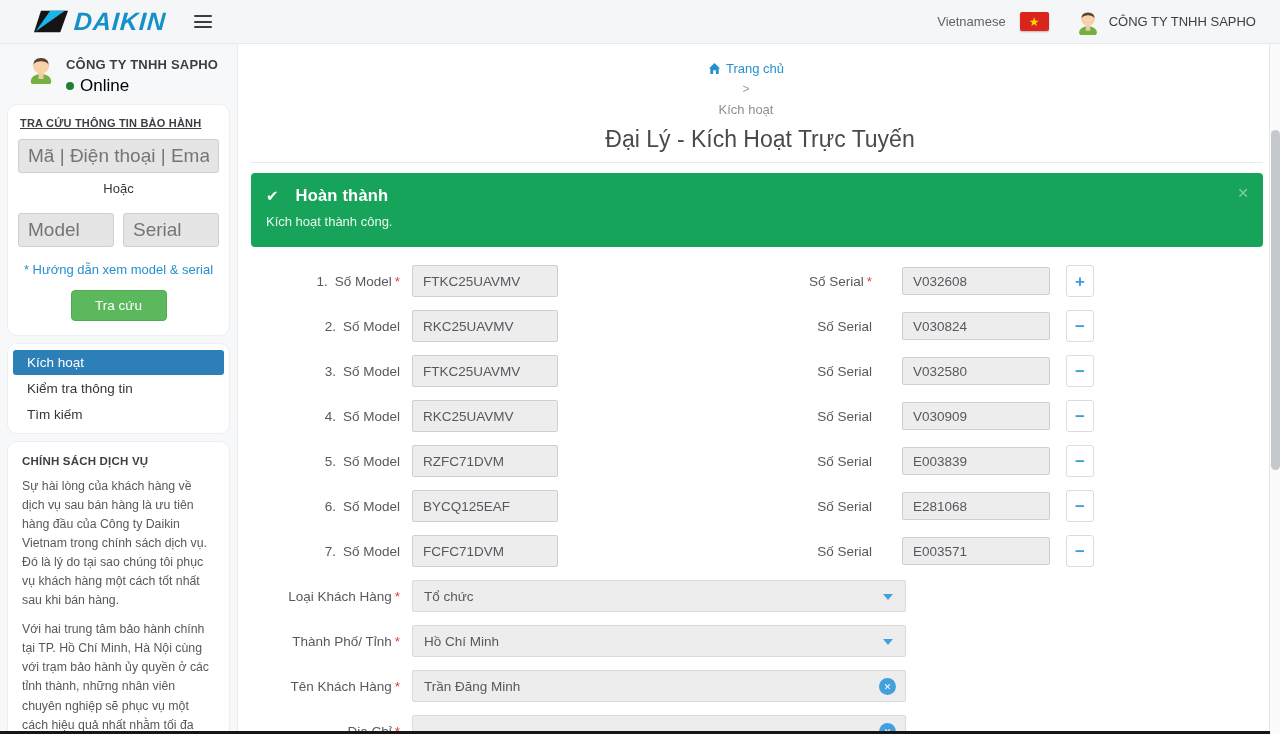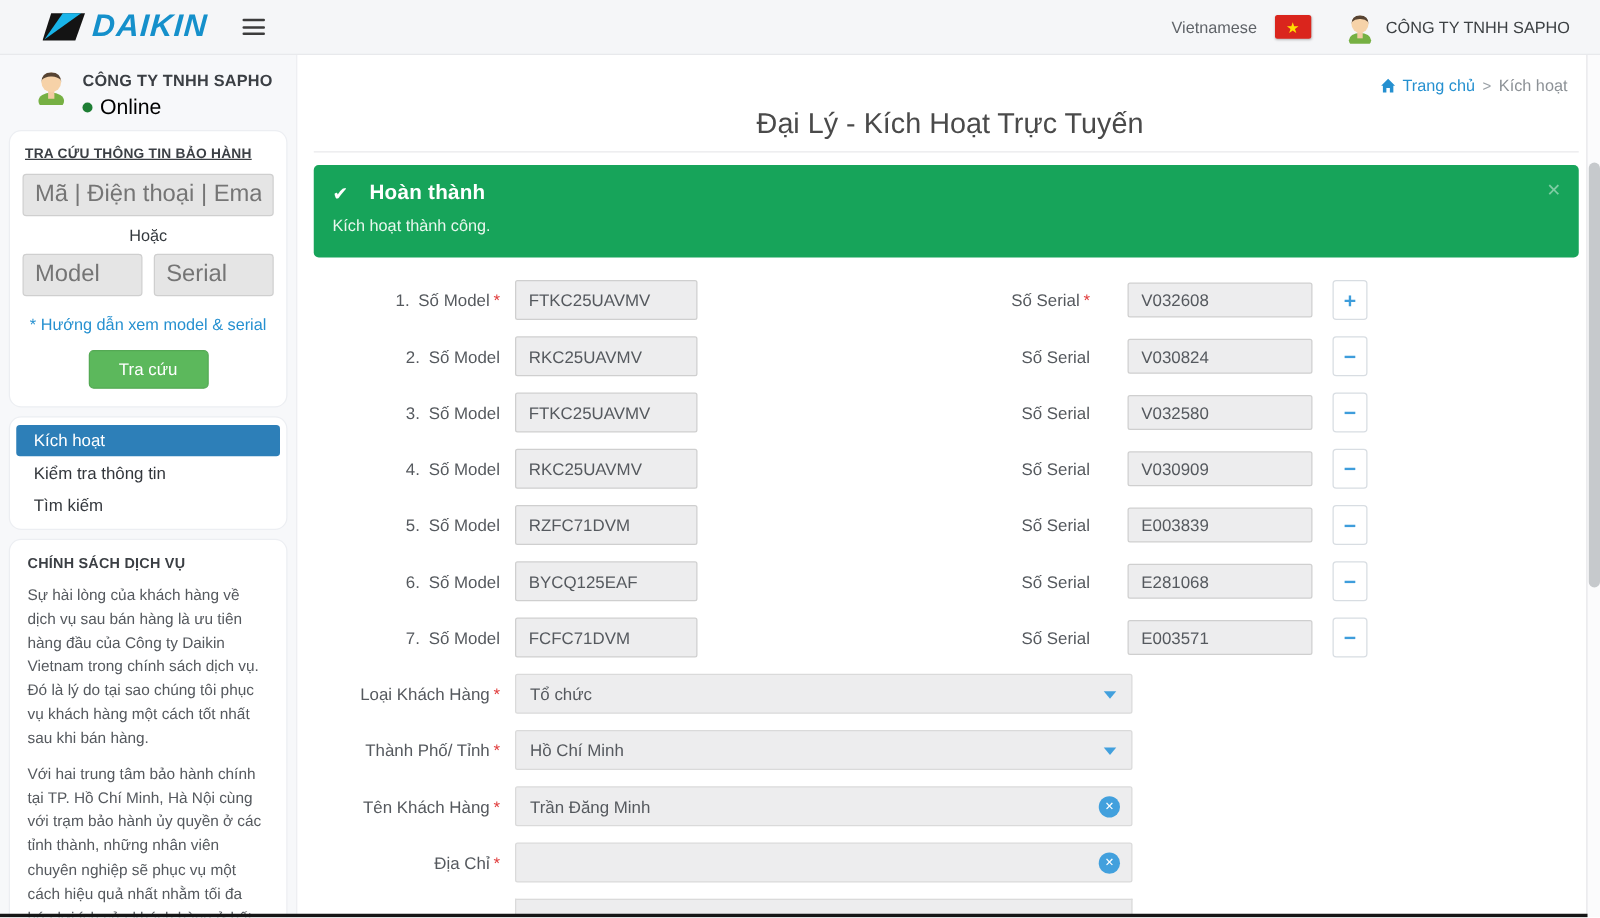--- a/index.html
+++ b/index.html
@@ -33,38 +33,38 @@
   .side-user .su-status { display:flex; align-items:center; gap:6px; font-size:17px; color:#000000; margin-top:4px; }
   .dot { width:8px; height:8px; border-radius:50%; background:#1e7e34; display:inline-block; }
   .card { background:#fff; border:1px solid #eceef2; border-radius:10px; margin:0 7px 7px 7px; }
   .search-card { padding:12px 10px 14px 10px; }
   .search-title { font-size:11px; font-weight:bold; color:#3b3f44; letter-spacing:.2px; padding-left:2px;text-decoration:underline; }
   .s-input { width:100%; height:34px; margin-top:10px; background:#e5e5e5; border:1px solid #cfcfcf;
              border-radius:3px; font-size:19px; color:#555; padding:0 9px;
              font-family:"Liberation Sans","DejaVu Sans",sans-serif; }
   .s-input::placeholder { color:#757575; opacity:1; }
   .or-text { text-align:center; font-size:13px; color:#33383d; margin-top:8px; }
-  .ms-row { display:flex; gap:9px; margin-top:7px; }
+  .ms-row { display:flex; gap:9px; margin-top:17px; }
   .ms-row .s-input { margin-top:0; width:50%; }
   .guide-link { display:block; text-align:center; font-size:13px; color:#2590d0; margin-top:15px;
                 text-decoration:none; cursor:pointer; }
   .tra-cuu { display:block; margin:13px auto 0 auto; width:96px; height:31px; background:#5cb85c;
              border:1px solid #54a954; border-radius:4px; color:#fff; font-size:13.5px; cursor:pointer;
              font-family:"Liberation Sans","DejaVu Sans",sans-serif; }
   .menu-card { padding:5px; }
   .menu-item { font-size:13.5px; color:#33373c; padding:5px 14px; border-radius:3px; margin:1px 0; cursor:pointer; }
   .menu-item.active { background:#2d7fb8; color:#fff; }
   .policy-card { padding:13px 14px 12px 14px; }
   .policy-title { font-size:11.5px; font-weight:bold; color:#3b3f44; letter-spacing:.2px; }
   .policy-p { font-size:12.3px; color:#55595e; line-height:1.55; margin-top:10px; }
 
   
   .main { position:absolute; top:44px; left:238px; width:1031px; height:690px; background:#fff; }
   .breadcrumb { display:flex; align-items:center; justify-content:flex-end; gap:6px;
-                padding:17px 15px 0 0; font-size:13px; }
+                padding:17px 15px 0 0; font-size:13px;flex-direction:column; }
   .breadcrumb .bc-home { display:flex; align-items:center; gap:5px; color:#2590d0; cursor:pointer; text-decoration:none; }
   .breadcrumb .sep { color:#9aa0a6; font-size:12px; }
   .breadcrumb .current { color:#8c9196; }
   .page-title { font-size:23px; color:#4a4a4a; margin:9px 0 0 13px; font-weight:normal;text-align:center; }
   .title-divider { height:1px; background:#e9e9ec; margin:9px 6px 0 13px; }
   .alert-success { position:relative; margin:10px 6px 0 13px; height:74px; background:#17a45a;
                    border-radius:4px; color:#fff; padding:13px 16px 0 15px; }
   .alert-head { display:flex; align-items:center; gap:17px; }
   .alert-check { font-size:15px; font-weight:bold; color:#fff; }
   .alert-title { font-size:16.5px; font-weight:bold; letter-spacing:.2px; }

